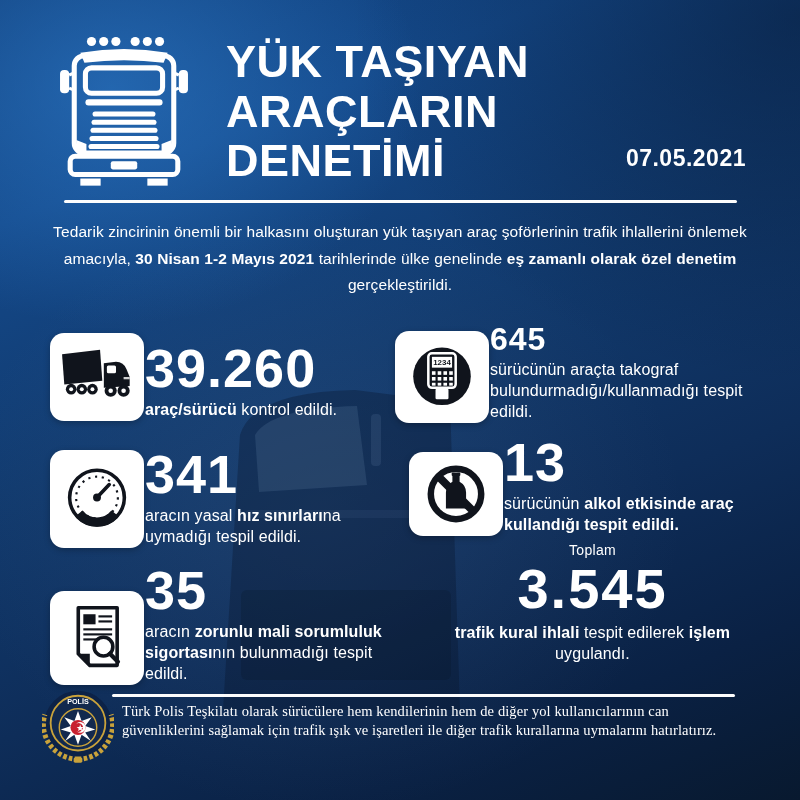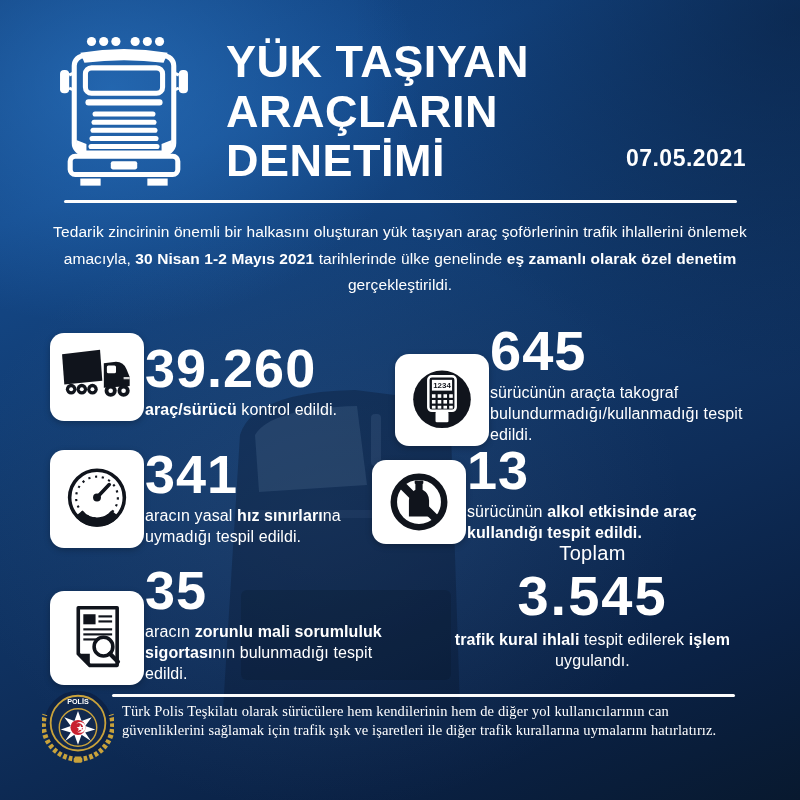--- a/index.html
+++ b/index.html
@@ -24,21 +24,21 @@
          font-size:15.5px;line-height:1.72;letter-spacing:0.1px;}
   .stat{position:absolute;display:flex;gap:1px;align-items:flex-end;}
   .ibox{width:94px;height:88px;background:#ffffff;border-radius:14px;flex-shrink:0;
         display:flex;align-items:center;justify-content:center;
         box-shadow:0 2px 6px rgba(0,0,0,0.25);}
   .ibox svg{width:76px;height:72px;}
   .num{font-size:54px;font-weight:700;letter-spacing:1px;line-height:0.95;}
   .lbl{font-size:16px;line-height:1.30;margin-top:6px;letter-spacing:0.1px;}
   .lbl b{font-weight:700;}
   .total{position:absolute;left:420px;top:542px;width:345px;text-align:center;}
-  .total-heading{font-size:20px;letter-spacing:0.3px;}
+  .total-heading{font-size:14px;letter-spacing:0.3px;}
   .total .num{font-size:56px;letter-spacing:2px;margin-top:4px;}
   .total .lbl{font-size:16px;margin-top:8px;}
   .police-logo{position:absolute;left:42px;top:686px;width:72px;height:80px;}
   .footer-text{position:absolute;left:122px;top:702px;width:618px;margin:0;
                font-size:14.5px;line-height:1.28;letter-spacing:0.1px;font-family:Liberation Serif, serif;}
 </style>
 </head>
 <body>
 
 <div id="poster">
@@ -179,26 +179,26 @@
             <rect x="60" y="50" width="5" height="5"></rect>
           <rect x="36" y="58" width="5" height="4"></rect>
             <rect x="44" y="58" width="5" height="4"></rect>
             <rect x="52" y="58" width="5" height="4"></rect>
             <rect x="60" y="58" width="5" height="4"></rect>
         </g>
         <rect x="41" y="66" width="18" height="15" rx="2" fill="#ffffff"></rect>
       </svg>
     </div>
     <div class="stxt">
-      <div class="num" style="font-size:56px;">645</div>
+      <div class="num" style="font-size:32px;">645</div>
       <div class="lbl"><span>sürücünün araçta takograf bulundurmadığı/kullanmadığı tespit edildi.</span></div>
     </div>
   </section>
 
-  <section class="stat" style="left:372px;top:437px;width:368px;margin-top:8px;">
+  <section class="stat" style="left:409px;top:437px;width:368px;">
     <div class="ibox" style="height:84px;">
       <svg viewBox="0 0 100 100">
         <path d="M45 24 h10 v9 q9 5 9 15 v22 h-28 v-22 q0 -10 9 -15 z" fill="#10141c"></path>
         <rect x="44" y="20" width="12" height="5" rx="1.5" fill="#10141c"></rect>
         <circle cx="50" cy="50" r="35" fill="none" stroke="#10141c" stroke-width="9"></circle>
         <rect x="16" y="44.5" width="68" height="11" fill="#10141c" transform="rotate(45 50 50)"></rect>
       </svg>
     </div>
     <div class="stxt">
       <div class="num">13</div>

